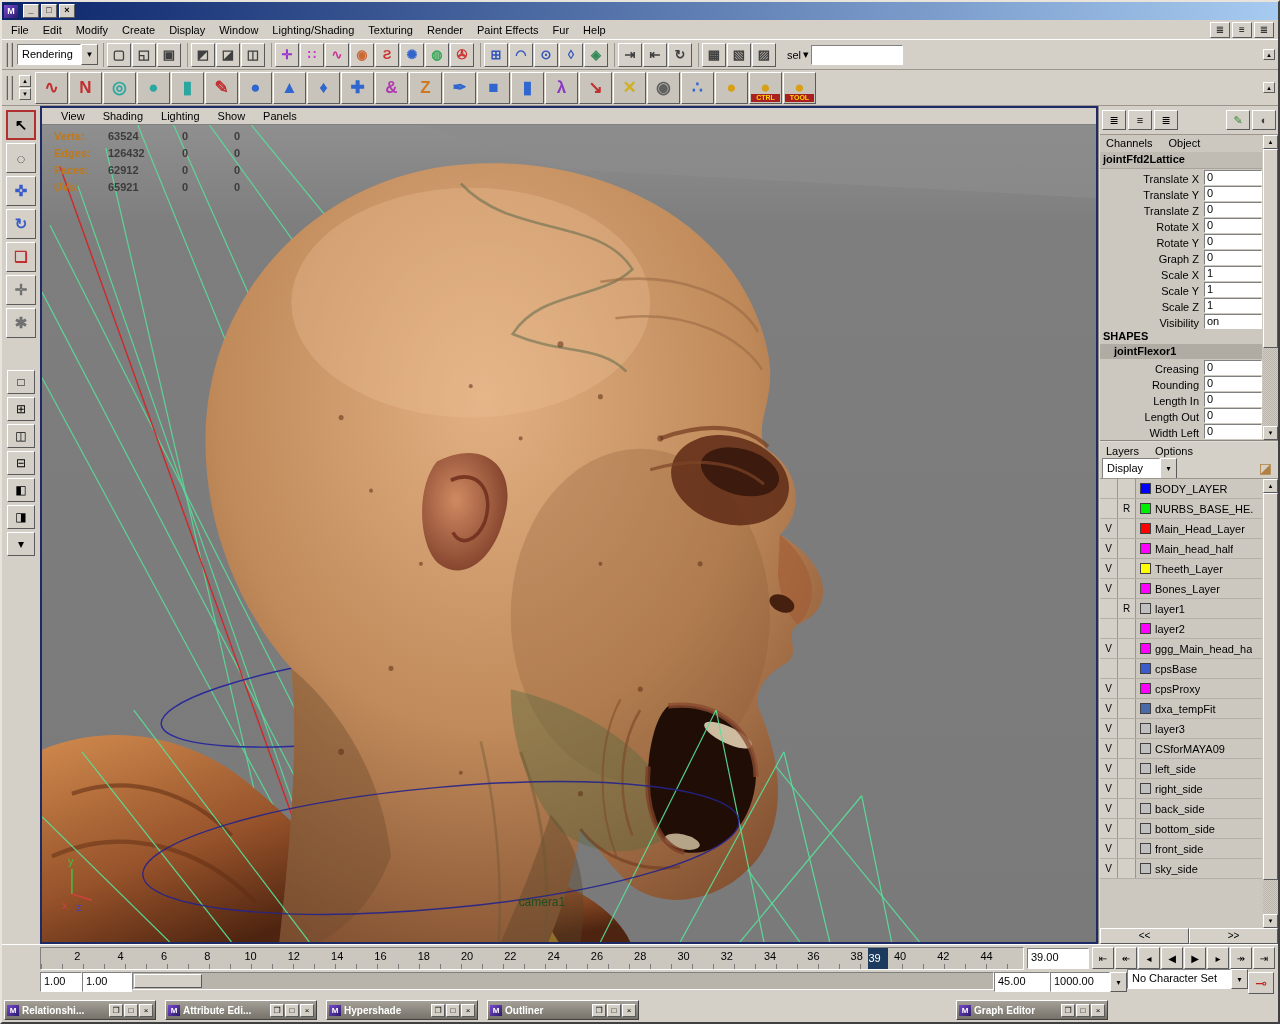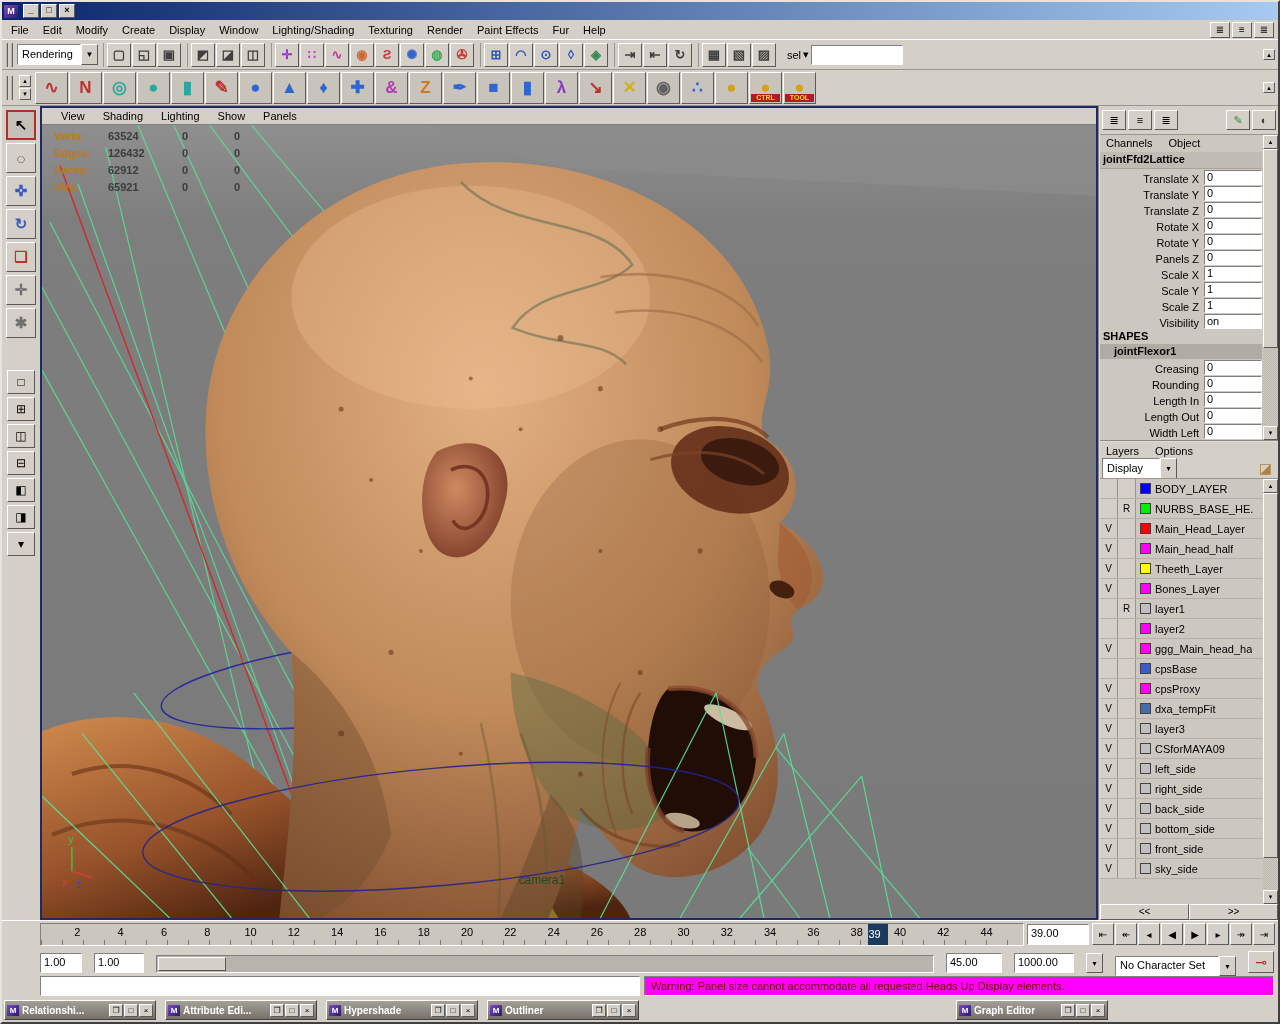--- a/index.html
+++ b/index.html
@@ -82,21 +82,21 @@
   
   .timeslider{height:27px;display:flex;align-items:center;gap:3px;padding:1px 3px 1px 38px;border-top:1px solid #fff;flex:none}
   .ticks{position:relative;flex:1;height:23px;background:#cbc7bf;border:1px solid;border-color:#808080 #fff #fff #808080;overflow:hidden}
   .tick-marks{position:absolute;left:0;right:0;bottom:0;height:5px;background:repeating-linear-gradient(90deg,#7a7a7a 0 1px,transparent 1px 21px)}
   .tick-num{position:absolute;top:2px;transform:translateX(-50%);font-size:11px}
   .cur-frame{position:absolute;top:0;bottom:0;width:20px;background:#1c3a5e;color:#fff;font-size:11px;text-align:left;padding-top:4px;z-index:2}
   .ts-field{width:62px;height:21px;background:#fff;border:1px solid;border-color:#808080 #fff #fff #808080;padding:2px 3px}
   .pb-controls{display:flex;gap:1px}
   .pb-btn{width:22px;height:22px;font-size:10px;display:flex;align-items:center;justify-content:center;background:#d4d0c8;border:1px solid;border-color:#fff #5a5a5a #5a5a5a #fff}
   
-  .rangeslider{height:27px;display:flex;align-items:flex-end;gap:12px;padding:1px 4px 1px 38px;flex:none}
+  .rangeslider{height:27px;display:flex;align-items:flex-start;gap:0;padding:1px 4px 1px 38px;flex:none}
   .rs-field{height:20px;background:#fff;border:1px solid;border-color:#808080 #fff #fff #808080;padding:2px 3px}
   .rs-track{flex:1;height:18px;position:relative;background:#b8b4ac;border:1px solid;border-color:#808080 #fff #fff #808080}
   .rs-handle{position:absolute;left:1px;top:1px;width:68px;height:14px;background:#d4d0c8;border:1px solid;border-color:#fff #5a5a5a #5a5a5a #fff}
   .key-btn{width:26px;height:22px;color:#c02020;font-size:14px;text-align:center;line-height:20px}
   
   .commandline{height:24px;display:flex;align-items:center;gap:4px;padding:1px 4px 1px 38px;flex:none}
   .cmd-input{width:600px;height:20px;background:#fff;border:1px solid;border-color:#808080 #fff #fff #808080;padding:0 3px;font-family:"Liberation Mono",monospace;font-size:11px}
   .warnbar{flex:1;height:20px;background:#ff00ff;border:1px solid;border-color:#808080 #fff #fff #808080;color:#6a0000;display:flex;align-items:center;padding:0 6px;font-size:11px;overflow:hidden;white-space:nowrap}
   
   .taskbar{height:24px;display:flex;align-items:center;gap:9px;padding:1px 2px;flex:none}
@@ -476,21 +476,21 @@
             </div>
             <div class="ch-row">
               <span class="ch-label">Rotate X</span>
               <span class="ch-value">0</span>
             </div>
             <div class="ch-row">
               <span class="ch-label">Rotate Y</span>
               <span class="ch-value">0</span>
             </div>
             <div class="ch-row">
-              <span class="ch-label">Panels Z</span>
+              <span class="ch-label">Graph Z</span>
               <span class="ch-value">0</span>
             </div>
             <div class="ch-row">
               <span class="ch-label">Scale X</span>
               <span class="ch-value">1</span>
             </div>
             <div class="ch-row">
               <span class="ch-label">Scale Y</span>
               <span class="ch-value">1</span>
             </div>
@@ -734,24 +734,20 @@
     <span class="rs-field" style="width:56px">45.00</span>
     <span class="rs-field" style="width:60px">1000.00</span>
     <span class="dd-btn raised" style="height:20px">▾</span>
     <span class="dd">
       <span class="dd-text" style="min-width:104px;height:20px;padding:2px 4px">No Character Set</span>
       <span class="dd-btn raised" style="height:20px">▾</span>
     </span>
     <span class="key-btn raised">⊸</span>
   </div>
 
-  <div class="commandline">
-    <input class="cmd-input" value="" style="">
-    <div class="warnbar">Warning: Panel size cannot accommodate all requested Heads Up Display elements.</div>
-  </div>
 
   <div class="taskbar">
     <span style="display:flex;gap:9px;flex:1;align-items:center">
         <span class="mini-win">
           <span class="mini-ico">M</span>
           <span class="mini-title">Relationshi...</span>
           <span class="mini-btns">
             <span class="mini-btn">❐</span>
             <span class="mini-btn">□</span>
             <span class="mini-btn">×</span>

